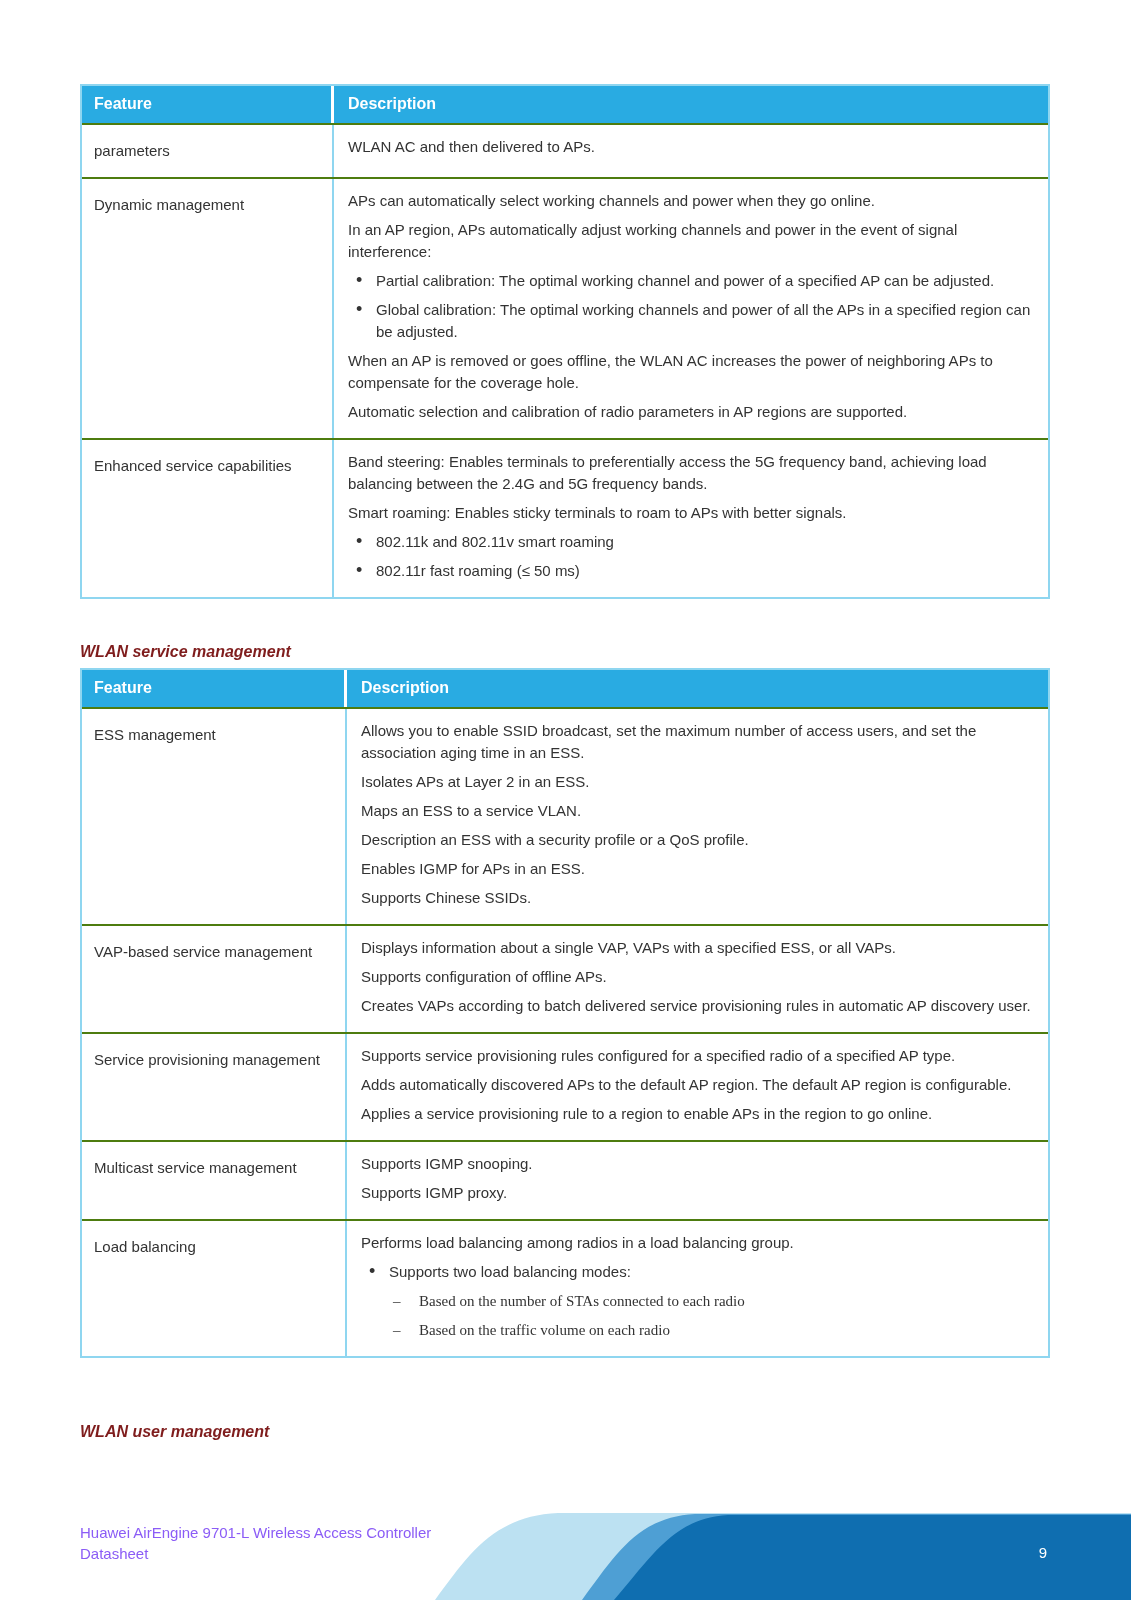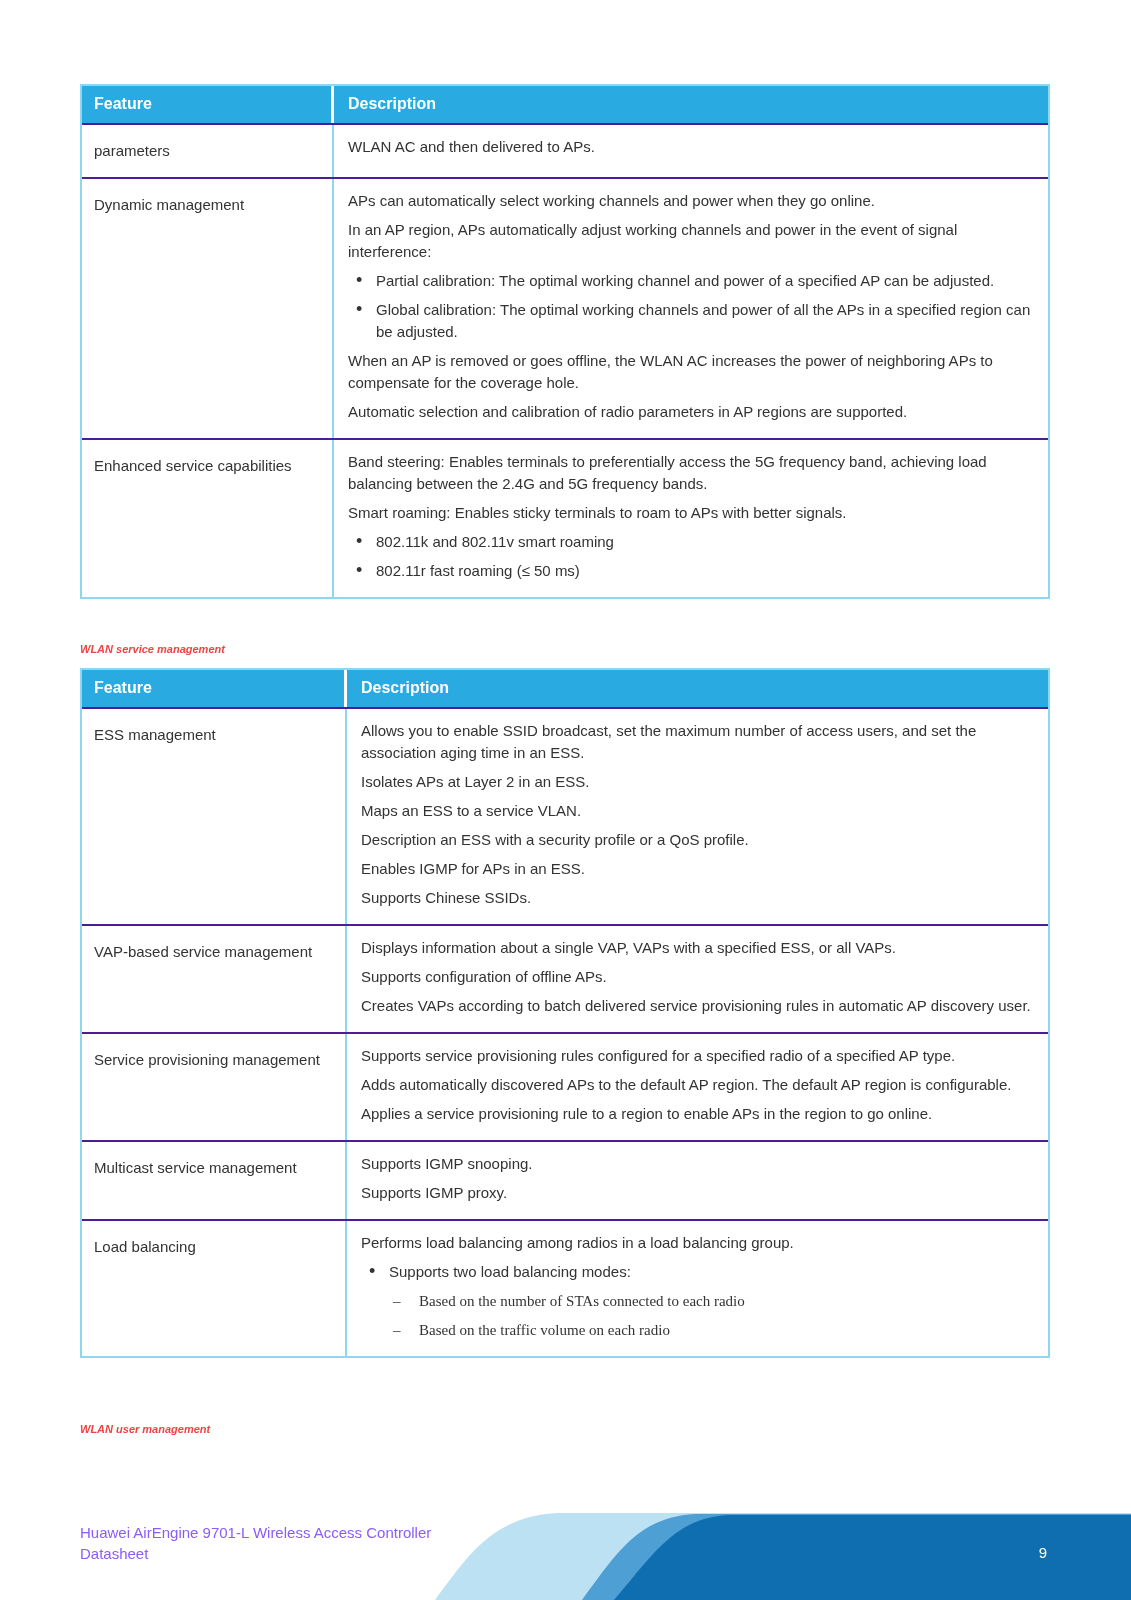--- a/index.html
+++ b/index.html
@@ -14,21 +14,21 @@
     overflow: hidden;
   }
   
   .tbl {
     position: absolute;
     left: 80px;
     width: 970px;
     border: 2px solid #8FD6F0;
     background: #ffffff;
   }
-  .tr { display: flex; border-top: 2px solid #4c1d95; }
+  .tr { display: flex; border-top: 2px solid #4d7c0f; }
   .tr.hdr { border-top: none; }
   .td { font-size: 15px; line-height: 22px; }
   .td.feature {
     width: 252px;
     flex: 0 0 252px;
     border-right: 2px solid #8FD6F0;
     padding: 8px 10px 8px 12px;
   }
   .t2 .td.feature { width: 265px; flex: 0 0 265px; }
   .td.desc { flex: 1 1 auto; padding: 4px 14px 8px 14px; }
@@ -53,24 +53,24 @@
   .blk.d::before {
     content: "\2013";
     position: absolute;
     left: 32px;
     top: 0;
   }
   
   .section-heading {
     position: absolute;
     left: 80px;
-    font-size: 11px;
+    font-size: 16px;
     font-weight: bold;
     font-style: italic;
-    color: #ef4444;
+    color: #7f1d1d;
   }
   
   #footer-wave {
     position: absolute;
     left: 400px;
     top: 1490px;
     width: 731px;
     height: 110px;
   }
   #footer-text {

